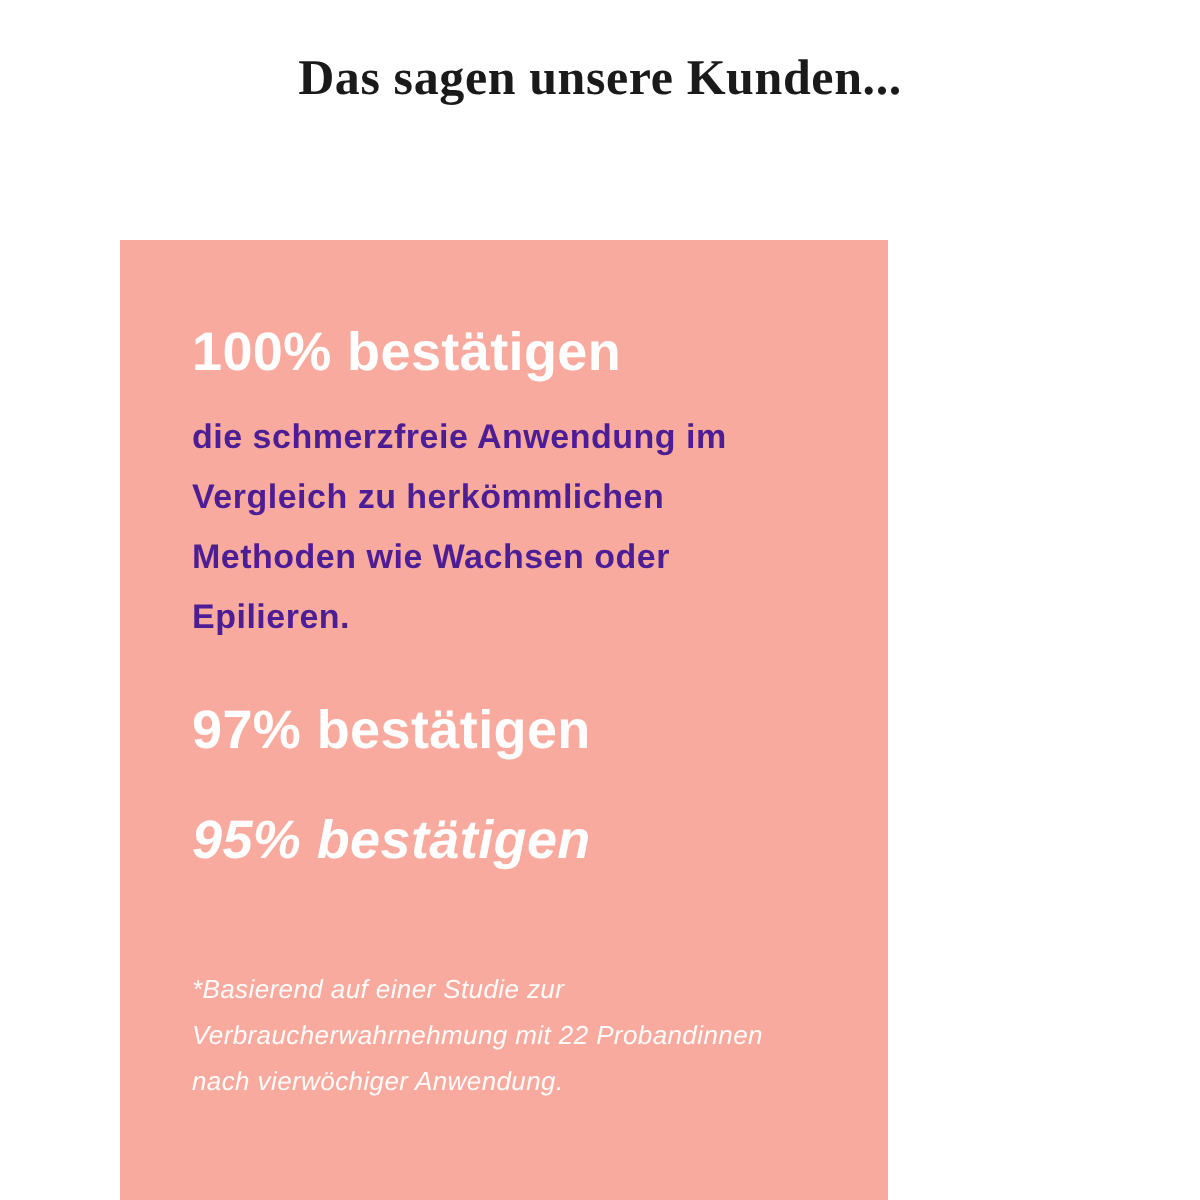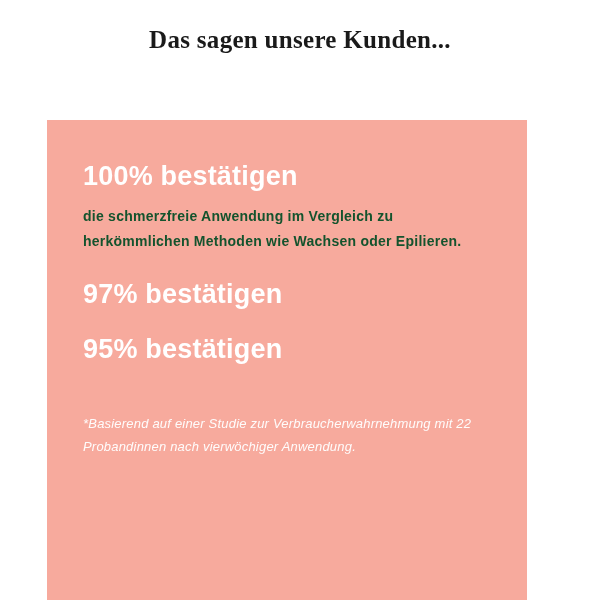--- a/index.html
+++ b/index.html
@@ -25,45 +25,46 @@
     width: 600px;
     text-align: center;
     font-family: "Liberation Serif", serif;
     font-weight: bold;
     font-size: 25px;
     letter-spacing: 0.3px;
     color: #1a1a1a;
   }
   .panel {
     position: absolute;
-    left: 47px;
+    left: 60px;
     top: 120px;
-    width: 480px;
+    width: 384px;
     height: 480px;
     background: #f7aa9d;
     padding: 42px 36px 0 36px;
   }
   .block {
     margin-bottom: 26px;
   }
   .block:last-of-type {
     margin-bottom: 0;
+    font-style: italic;
   }
   .stat {
     font-size: 27px;
     font-weight: bold;
     color: #ffffff;
     letter-spacing: 0.2px;
     margin: 0 0 12px 0;
     line-height: 1.1;
   }
   .desc {
-    font-size: 14px;
+    font-size: 17px;
     font-weight: bold;
-    color: #14532d;
+    color: #4c1d95;
     line-height: 1.78;
     letter-spacing: 0.25px;
     margin: 0;
     max-width: 420px;
   }
   .footnote {
     margin-top: 48px;
     font-size: 13px;
     font-style: italic;
     color: #ffffff;

